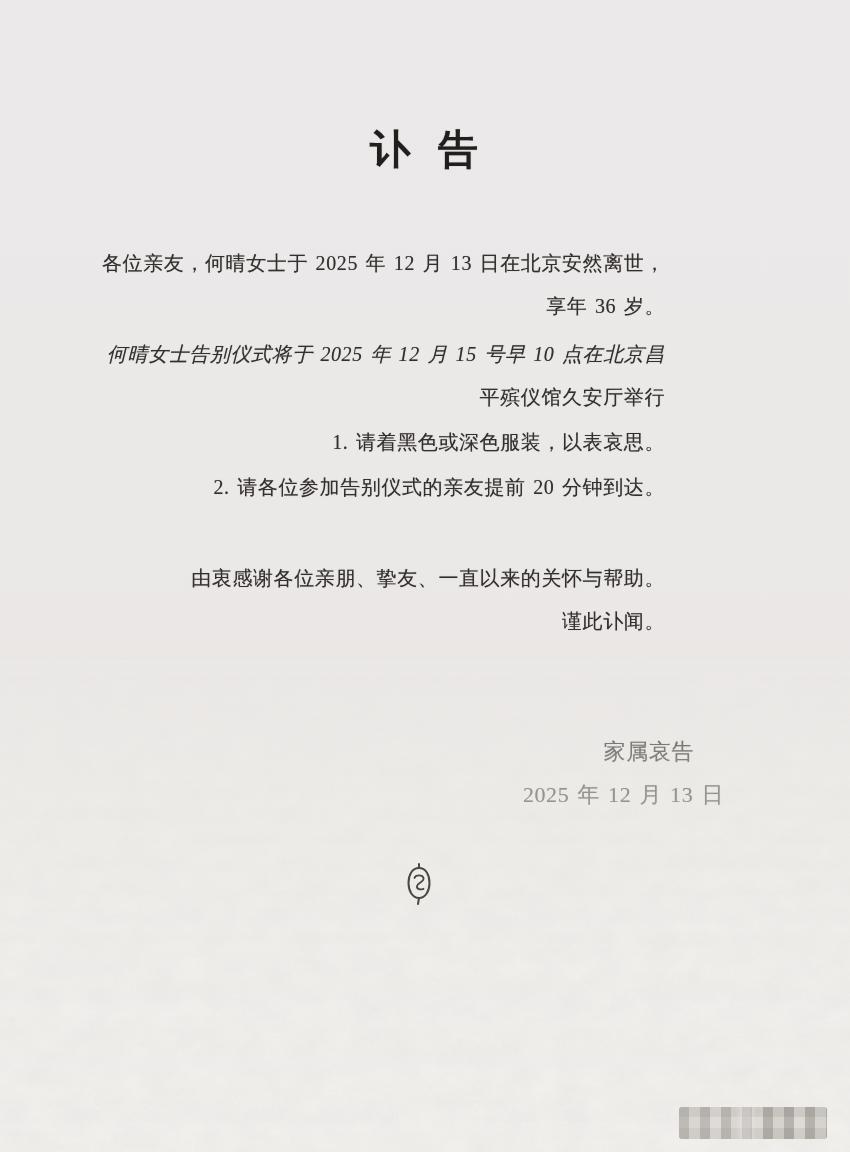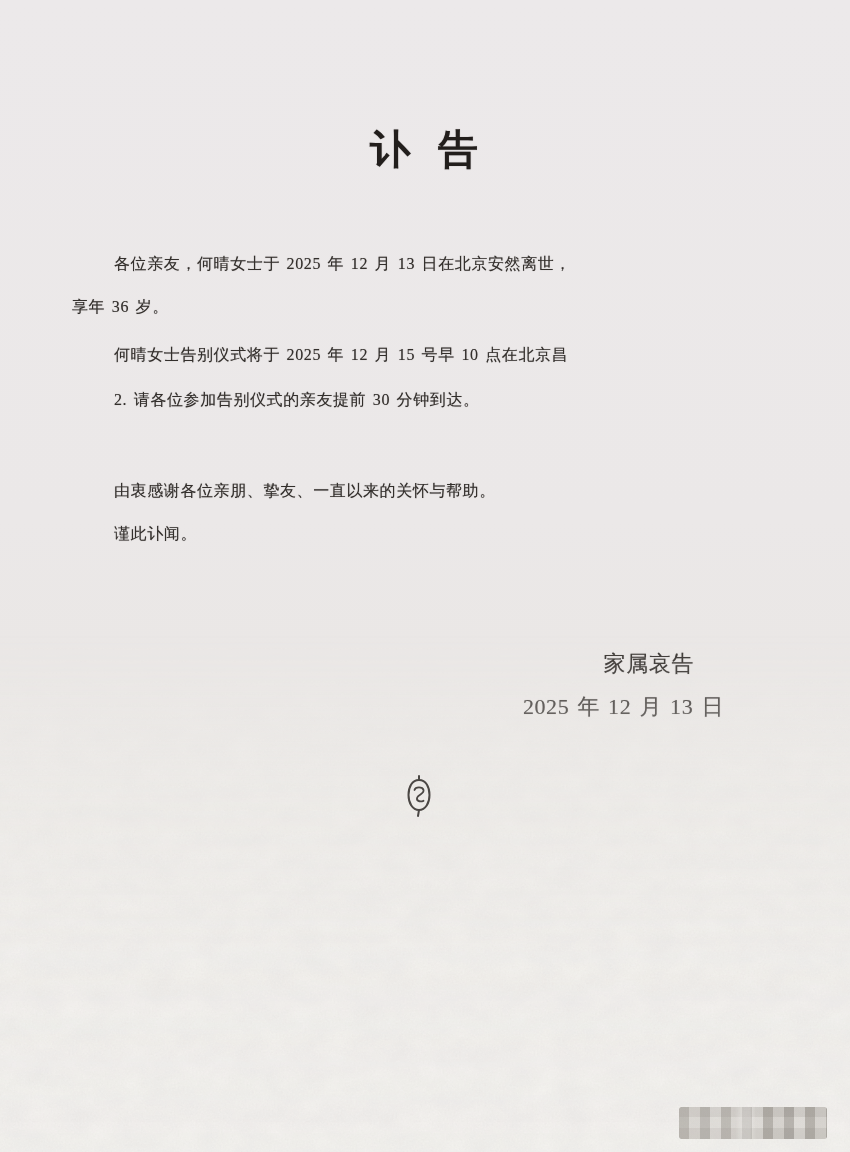--- a/index.html
+++ b/index.html
@@ -33,33 +33,34 @@
     line-height: 44px;
     text-align: center;
     letter-spacing: 2px;
     word-spacing: 14px;
     color: #221e1c;
     text-shadow: 0 0 1px rgba(34,30,28,0.4);
     margin: 0 0 70px 0;
   }
 
   .content {
-    margin-left: 72px;
+    margin-left: 53px;
     width: 612px;
-    font-size: 16px;
+    font-size: 20px;
     line-height: 43px;
     letter-spacing: 0.6px;
     word-spacing: 2px;
     text-shadow: 0 0 0.8px rgba(51,47,44,0.45);
+    text-align: right;
   }
 
   .line { white-space: nowrap; }
   .indent { padding-left: 42px; }
 
-  .para2 { margin-top: 5px; }
+  .para2 { margin-top: 5px; font-style: italic; }
 
   .notice-heading { margin-top: 46px; margin-left: 42px; }
   .notice-item-1  { margin-top: 2px;  margin-left: 42px; }
   .notice-item-2  { margin-top: 2px;  margin-left: 42px; }
 
   .thanks  { margin-top: 48px; margin-left: 42px; }
   .closing { margin-left: 42px; }
 
   .signoff {
     margin-left: 130px;
@@ -135,22 +136,24 @@
     <rect width="850" height="520" filter="url(#fineNoise)"></rect>
   </svg>
 
   <h1 class="title">讣 告</h1>
 
   <div class="content">
     <div class="line indent">各位亲友，何晴女士于 2025 年 12 月 13 日在北京安然离世，</div>
     <div class="line">享年 36 岁。</div>
 
     <div class="line indent para2">何晴女士告别仪式将于 2025 年 12 月 15 号早 10 点在北京昌</div>
+    <div class="line">平殡仪馆久安厅举行</div>
 
-    <div class="line notice-item-2">2. 请各位参加告别仪式的亲友提前 30 分钟到达。</div>
+    <div class="line notice-item-1">1. 请着黑色或深色服装，以表哀思。</div>
+    <div class="line notice-item-2">2. 请各位参加告别仪式的亲友提前 20 分钟到达。</div>
 
     <div class="line thanks">由衷感谢各位亲朋、挚友、一直以来的关怀与帮助。</div>
     <div class="line closing">谨此讣闻。</div>
   </div>
 
   <div class="signoff">
     <div class="signature">家属哀告</div>
     <div class="sign-date">2025 年 12 月 13 日</div>
   </div>
 

